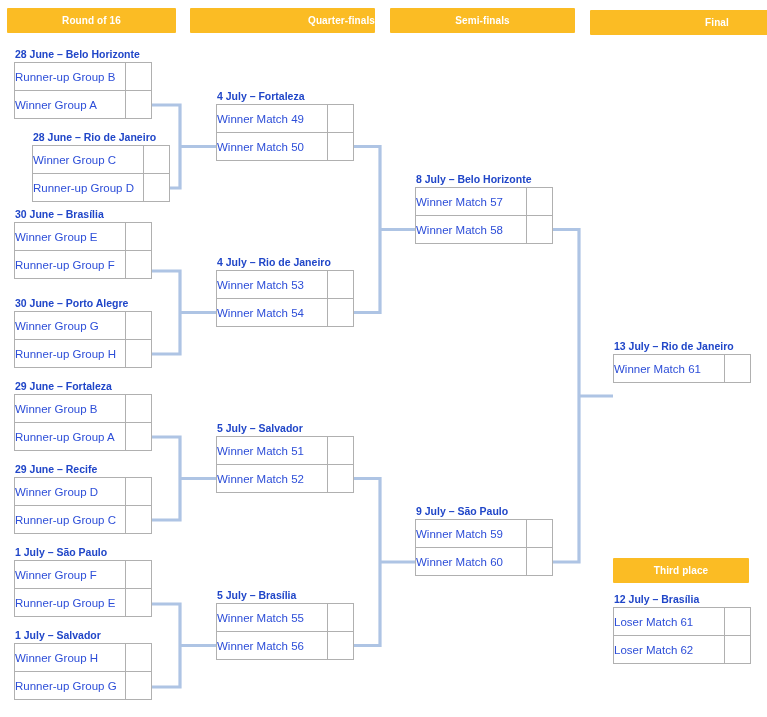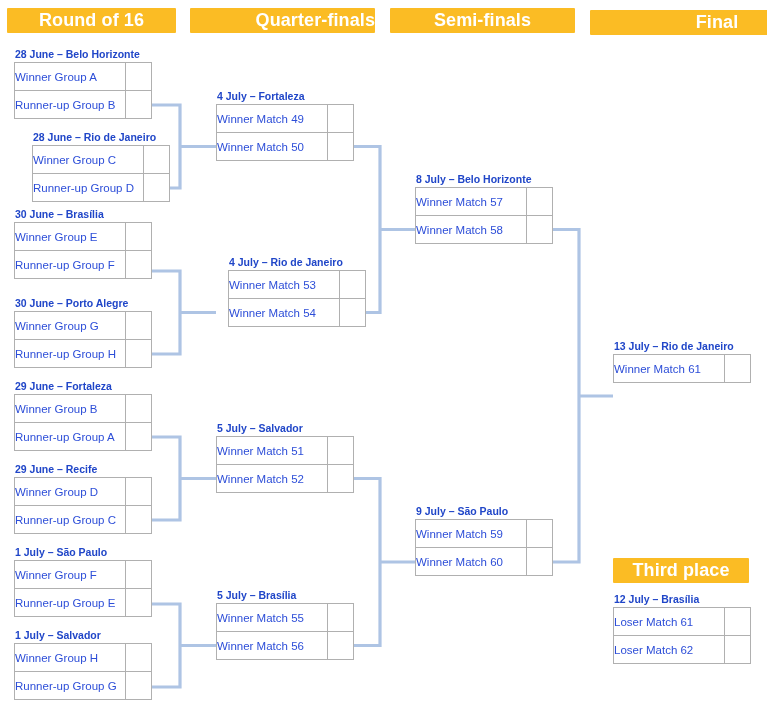--- a/index.html
+++ b/index.html
@@ -23,21 +23,21 @@
     top: 0;
     width: 767px;
     height: 717px;
     pointer-events: none;
   }
   .round-header {
     position: absolute;
     background: #fbbc24;
     color: #ffffff;
     font-weight: bold;
-    font-size: 18px;
+    font-size: 10px;
     letter-spacing: 0.1px;
     text-align: center;
     line-height: 25px;
     height: 25px;
     border-radius: 1px;
   }
   .match {
     position: absolute;
   }
   .match-date {
@@ -105,26 +105,26 @@
   <div class="round-header" style="left:190px; top:8px; width:185px;text-align:right;">Quarter-finals</div>
   <div class="round-header" style="left:390px; top:8px; width:185px;">Semi-finals</div>
   <div class="round-header" style="left:590px; top:10px; width:198px;padding-left:28px;">Final</div>
   <div class="round-header" style="left:613px; top:558px; width:136px;">Third place</div>
 
   <div class="match" style="left:14px; top:48px;">
     <div class="match-date">28 June – Belo Horizonte</div>
     <table class="match-table">
       <tbody>
           <tr>
+        <td class="team-cell">Runner-up Group B</td>
+        <td class="score-cell"></td>
+      </tr>
+      <tr>
         <td class="team-cell" style="width:110px;">Winner Group A</td>
         <td class="score-cell" style="width:25px;"></td>
-      </tr>
-      <tr>
-        <td class="team-cell">Runner-up Group B</td>
-        <td class="score-cell"></td>
       </tr>
     </tbody>
       </table>
   </div>
 
   <div class="match" style="left:14px; top:131px;padding-left:18px;">
     <div class="match-date">28 June – Rio de Janeiro</div>
     <table class="match-table">
       <tbody>
           <tr>
@@ -244,21 +244,21 @@
         <td class="score-cell" style="width:25px;"></td>
       </tr>
       <tr>
         <td class="team-cell">Winner Match 50</td>
         <td class="score-cell"></td>
       </tr>
     </tbody>
       </table>
   </div>
 
-  <div class="match" style="left:228px; top:256px;">
+  <div class="match" style="left:216px; top:256px;">
     <div class="match-date">4 July – Rio de Janeiro</div>
     <table class="match-table">
       <tbody>
           <tr>
         <td class="team-cell" style="width:110px;">Winner Match 53</td>
         <td class="score-cell" style="width:25px;"></td>
       </tr>
       <tr>
         <td class="team-cell">Winner Match 54</td>
         <td class="score-cell"></td>

